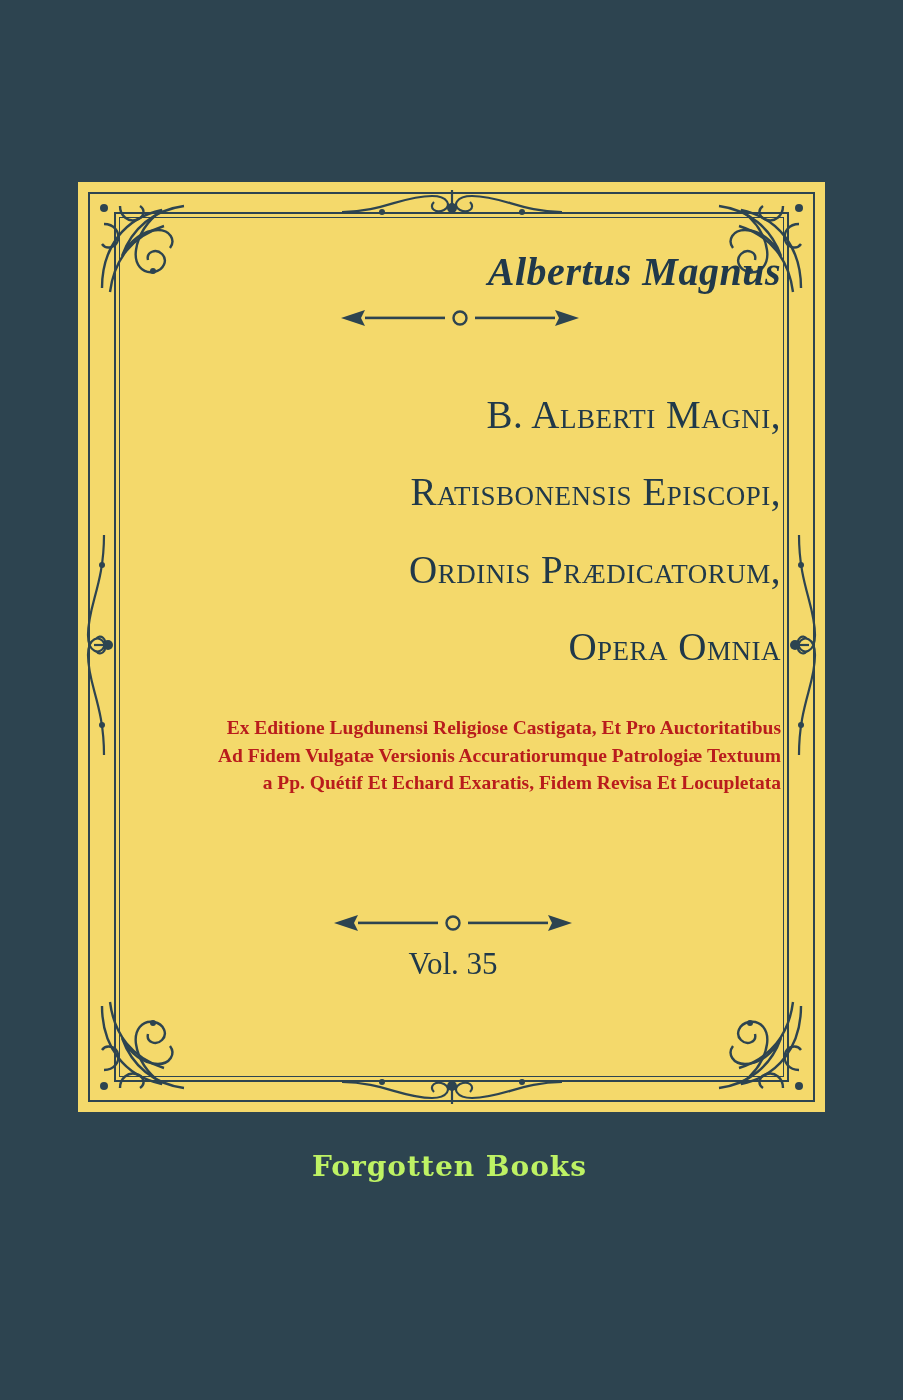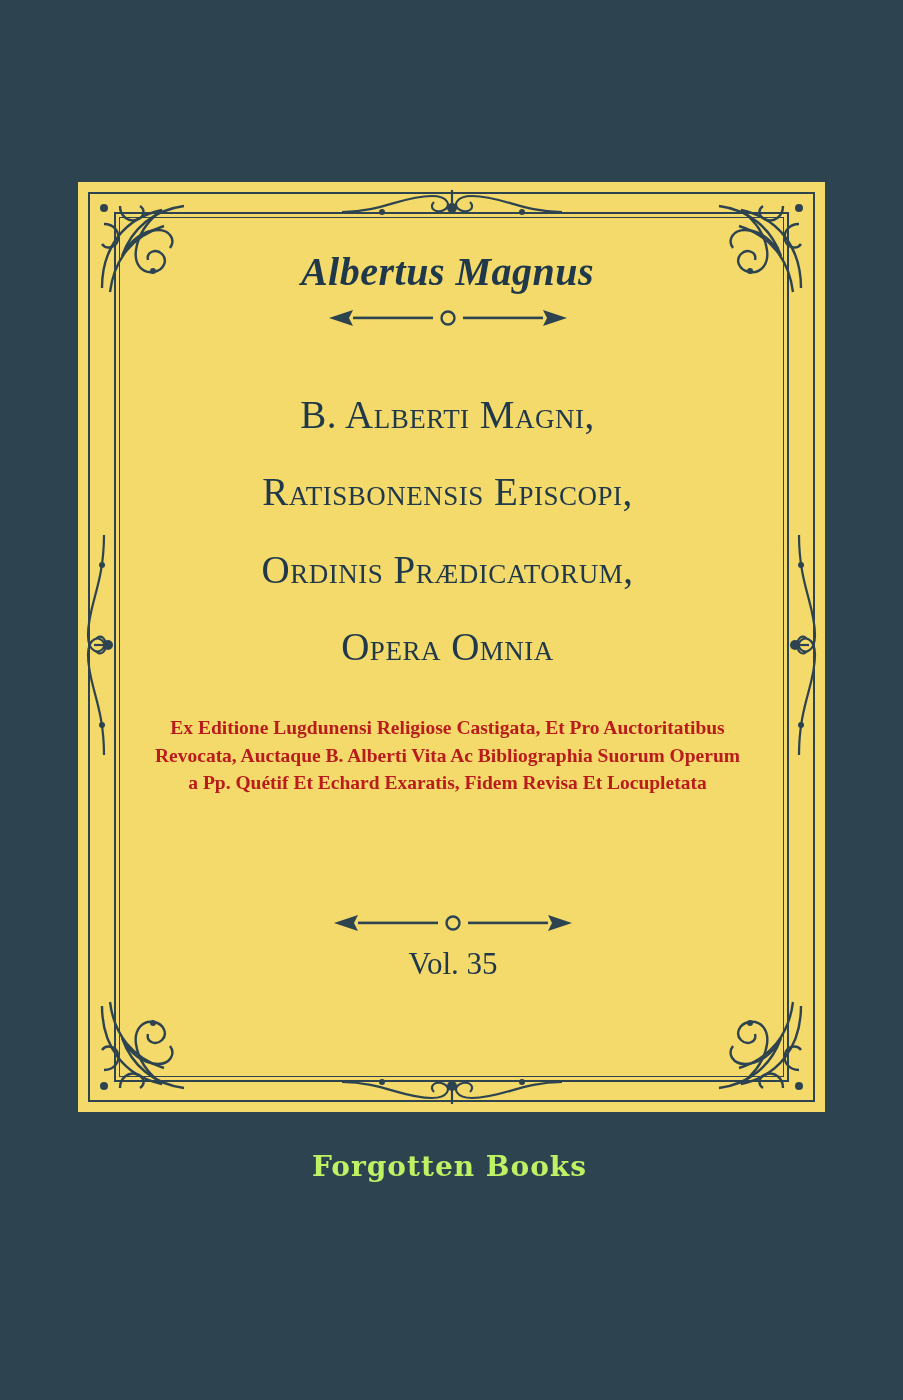--- a/index.html
+++ b/index.html
@@ -76,23 +76,23 @@
   }
   .edge-top    { left: 50%; top: 4px;    transform: translateX(-50%); }
   .edge-bottom { left: 50%; bottom: 4px; transform: translateX(-50%) scaleY(-1); }
   .edge-left   { top: 50%;  left: 0px;   transform: translateY(-50%); }
   .edge-right  { top: 50%;  right: 0px;  transform: translateY(-50%) scaleX(-1); }
 
   
   .content {
     position: absolute;
     left: 60px;
-    right: 68px;
+    right: 44px;
     top: 52px;
-    text-align: center;
+    text-align: right;
     color: #1e3642;
   }
   .author {
     font-family: "Liberation Serif", serif;
     font-weight: bold;
     font-style: italic;
     font-size: 40px;
     letter-spacing: 0.5px;
     color: #20394a;
     margin: 14px 0 6px 0;
@@ -285,21 +285,21 @@
 
       <div class="title">
         <div>B. Alberti Magni,</div>
         <div>Ratisbonensis Episcopi,</div>
         <div>Ordinis Prædicatorum,</div>
         <div>Opera Omnia</div>
       </div>
 
       <div class="subtitle">
         <div>Ex Editione Lugdunensi Religiose Castigata, Et Pro Auctoritatibus</div>
-        <div>Revocata, Auctaque B. Alberti Vita Ac Bibliographia Suorum Operum</div>
+        <div>Ad Fidem Vulgatæ Versionis Accuratiorumque Patrologiæ Textuum</div>
         <div>a Pp. Quétif Et Echard Exaratis, Fidem Revisa Et Locupletata</div>
       </div>
     </div>
 
     <div class="vol-wrap">
       <div class="divider">
         <svg width="250" height="26" viewBox="0 0 250 26">
           <g fill="#2d4450">
             <path d="M6 13 L30 5 L26 13 L30 21 Z"></path>
             <path d="M244 13 L220 5 L224 13 L220 21 Z"></path>

